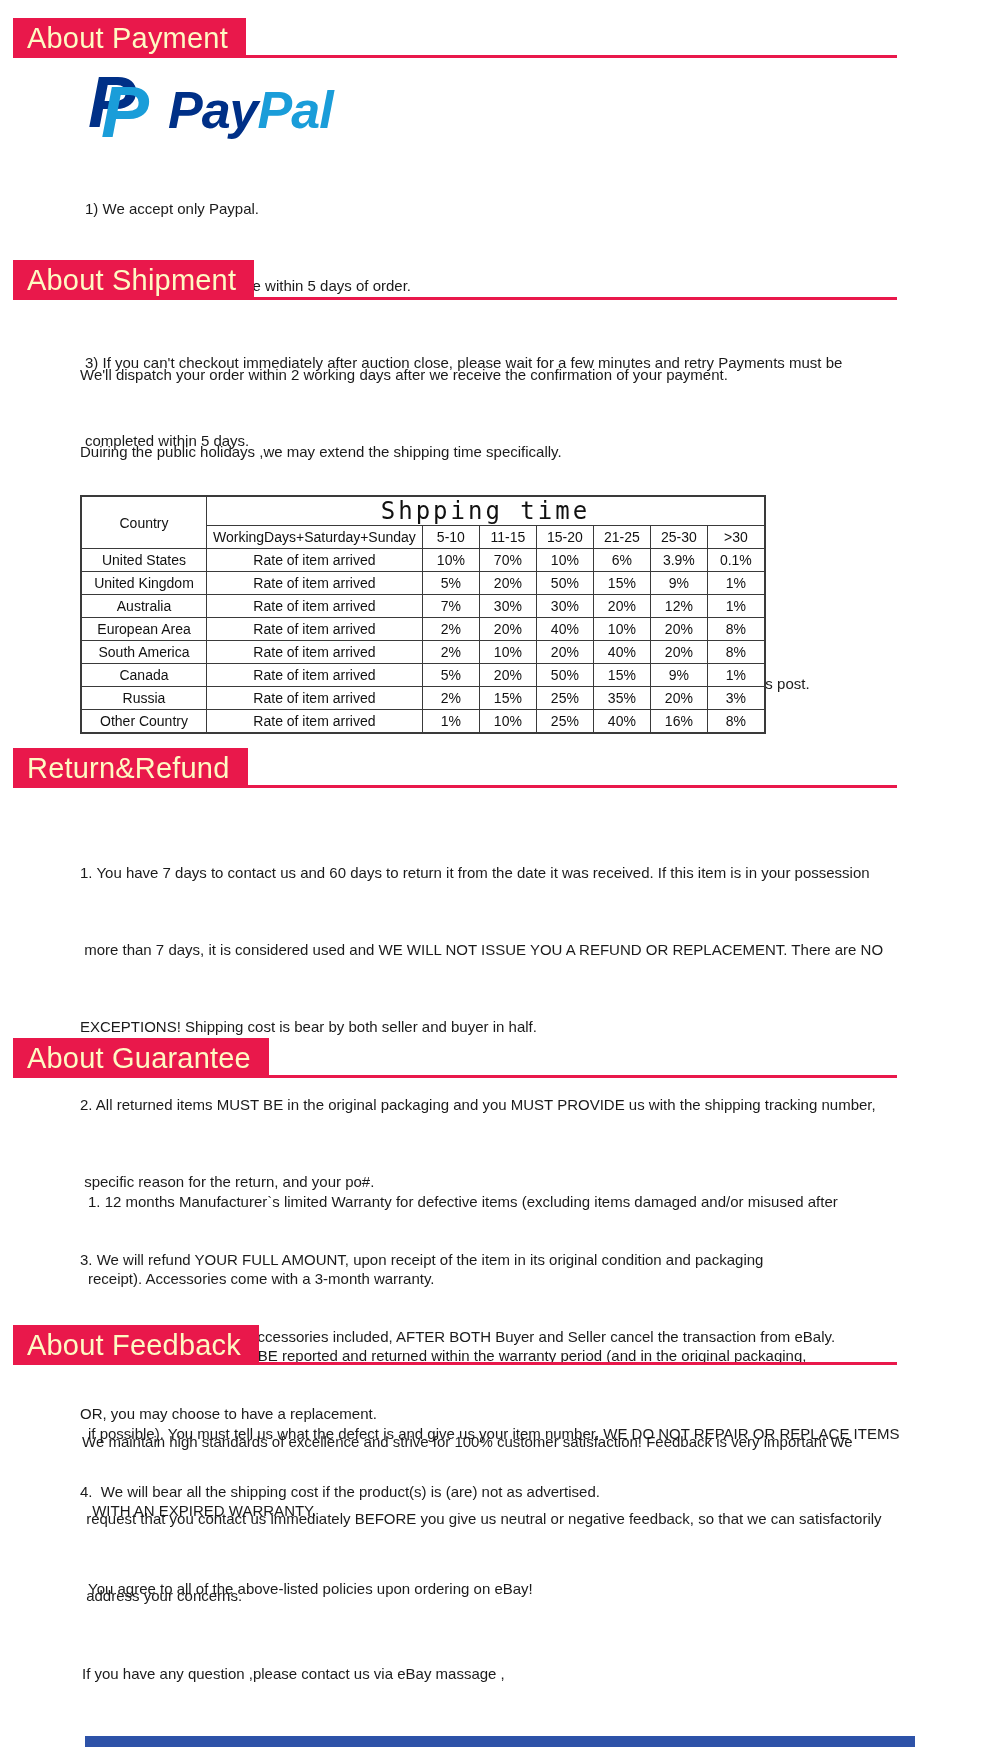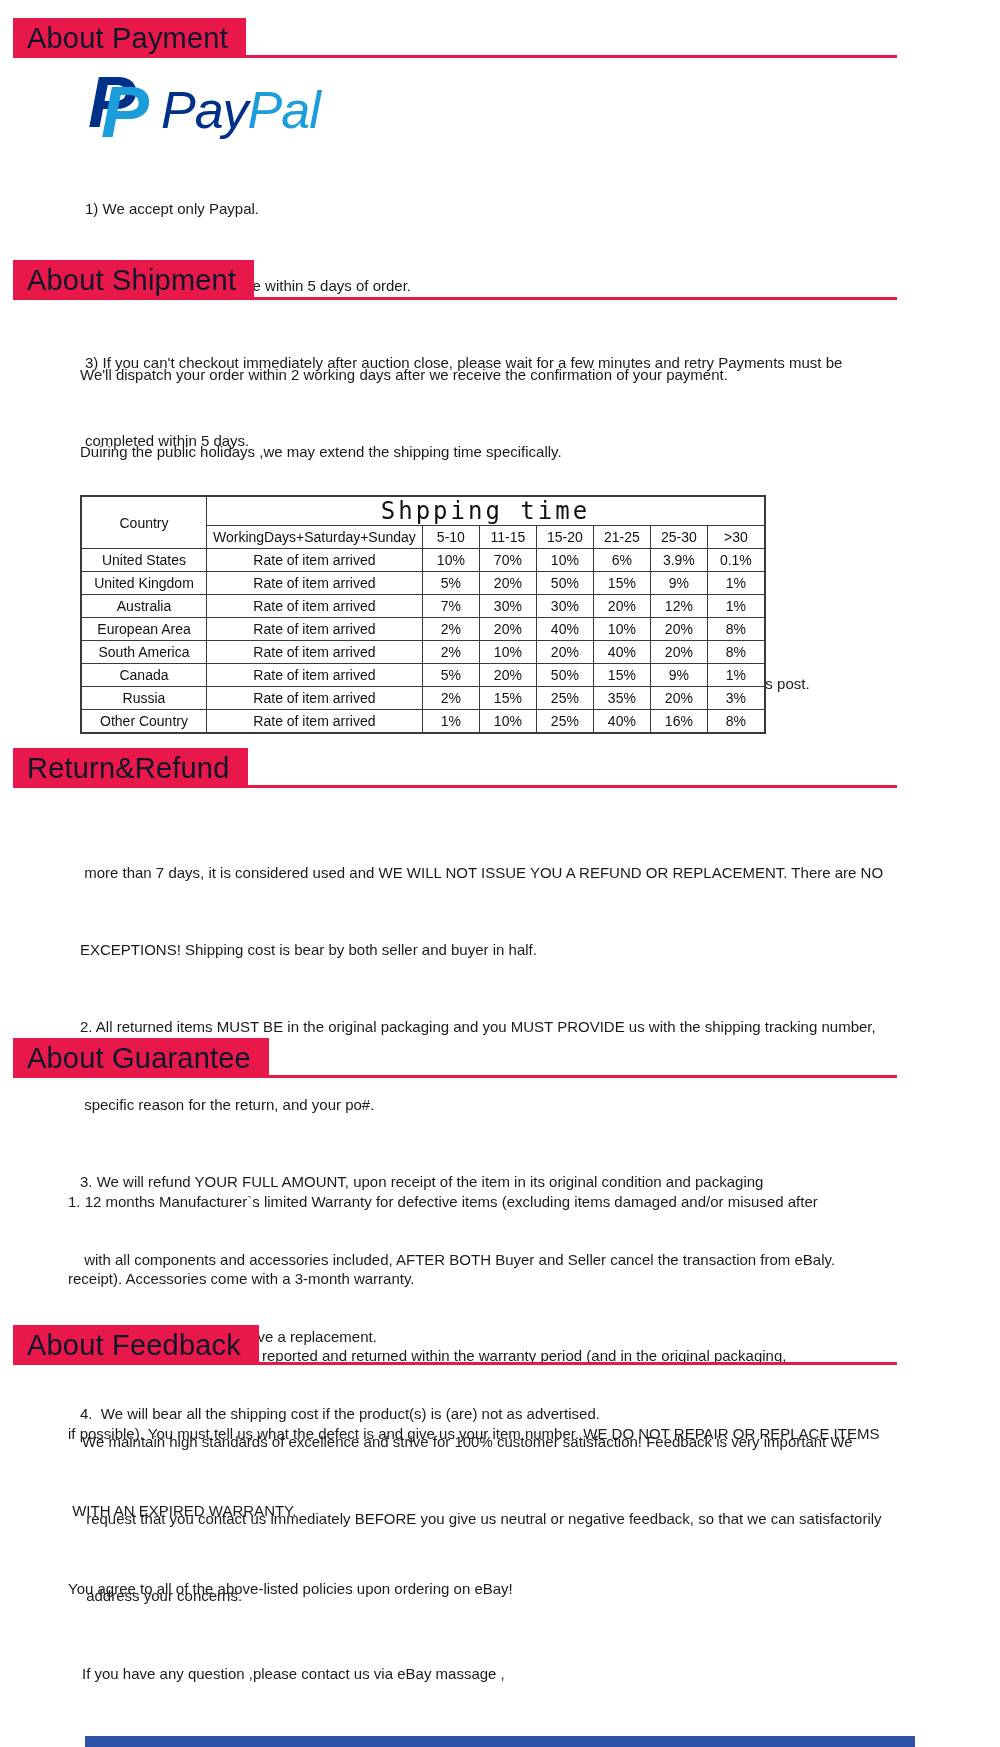--- a/index.html
+++ b/index.html
@@ -12,34 +12,34 @@
     overflow:hidden;
   }
   
   .banner-wrap{
     position:absolute;left:13px;width:884px;
     border-bottom:3px solid #e9184b;
   }
   .banner{
     display:inline-block;
     background:#e9184b;
-    color:#0f172a;
+    color:#fef9c3;
     font-size:29px;
     line-height:37px;
     padding:2px 18px 1px 14px;
     margin-bottom:-3px;
     letter-spacing:0.2px;
   }
   
   .pp-logo{position:absolute;top:68px;left:88px;height:84px;display:flex;align-items:center;}
   .pp-mark{position:relative;width:72px;height:84px;}
   .pp-p{position:absolute;font-style:italic;font-weight:bold;font-size:72px;line-height:72px;font-family:"Liberation Sans",sans-serif;}
   .pp-p.back{color:#003087;left:0;top:-2px;}
   .pp-p.front{color:#1a9dd9;left:13px;top:8px;}
-  .pp-word{font-style:italic;font-weight:normal;font-size:52px;letter-spacing:-1px;margin-left:1px;}
+  .pp-word{font-style:italic;font-weight:bold;font-size:52px;letter-spacing:-1px;margin-left:8px;}
   .pp-word .pay{color:#003087;}
   .pp-word .pal{color:#1a9dd9;}
   
   .tblock{position:absolute;font-size:15px;line-height:25.8px;white-space:pre;}
   
   table.ship{
     position:absolute;top:480px;left:80px;
     border-collapse:collapse;
     font-size:14px;
     color:#111;
@@ -197,35 +197,36 @@
         <td>8%</td>
       </tr>
     </tbody>
   </table>
 
   <div class="banner-wrap" style="top:748px;">
     <div class="banner">Return&amp;Refund</div>
   </div>
 
   <div class="tblock" style="top:808px;left:80px;">
+    <div>1. You have 7 days to contact us and 60 days to return it from the date it was received. If this item is in your possession</div>
     <div> more than 7 days, it is considered used and WE WILL NOT ISSUE YOU A REFUND OR REPLACEMENT. There are NO</div>
     <div>EXCEPTIONS! Shipping cost is bear by both seller and buyer in half.</div>
     <div>2. All returned items MUST BE in the original packaging and you MUST PROVIDE us with the shipping tracking number,</div>
     <div> specific reason for the return, and your po#.</div>
     <div>3. We will refund YOUR FULL AMOUNT, upon receipt of the item in its original condition and packaging</div>
     <div> with all components and accessories included, AFTER BOTH Buyer and Seller cancel the transaction from eBaly.</div>
     <div>OR, you may choose to have a replacement.</div>
     <div>4.  We will bear all the shipping cost if the product(s) is (are) not as advertised.</div>
   </div>
 
   <div class="banner-wrap" style="top:1038px;">
     <div class="banner">About Guarantee</div>
   </div>
 
-  <div class="tblock" style="top:1137px;left:68px;">
+  <div class="tblock" style="top:1137px;left:88px;">
     <div>1. 12 months Manufacturer`s limited Warranty for defective items (excluding items damaged and/or misused after</div>
     <div>receipt). Accessories come with a 3-month warranty.</div>
     <div>2. Defective items MUST BE reported and returned within the warranty period (and in the original packaging,</div>
     <div>if possible). You must tell us what the defect is and give us your item number. WE DO NOT REPAIR OR REPLACE ITEMS</div>
     <div> WITH AN EXPIRED WARRANTY.</div>
     <div>You agree to all of the above-listed policies upon ordering on eBay!</div>
   </div>
 
   <div class="banner-wrap" style="top:1325px;">
     <div class="banner">About Feedback</div>

